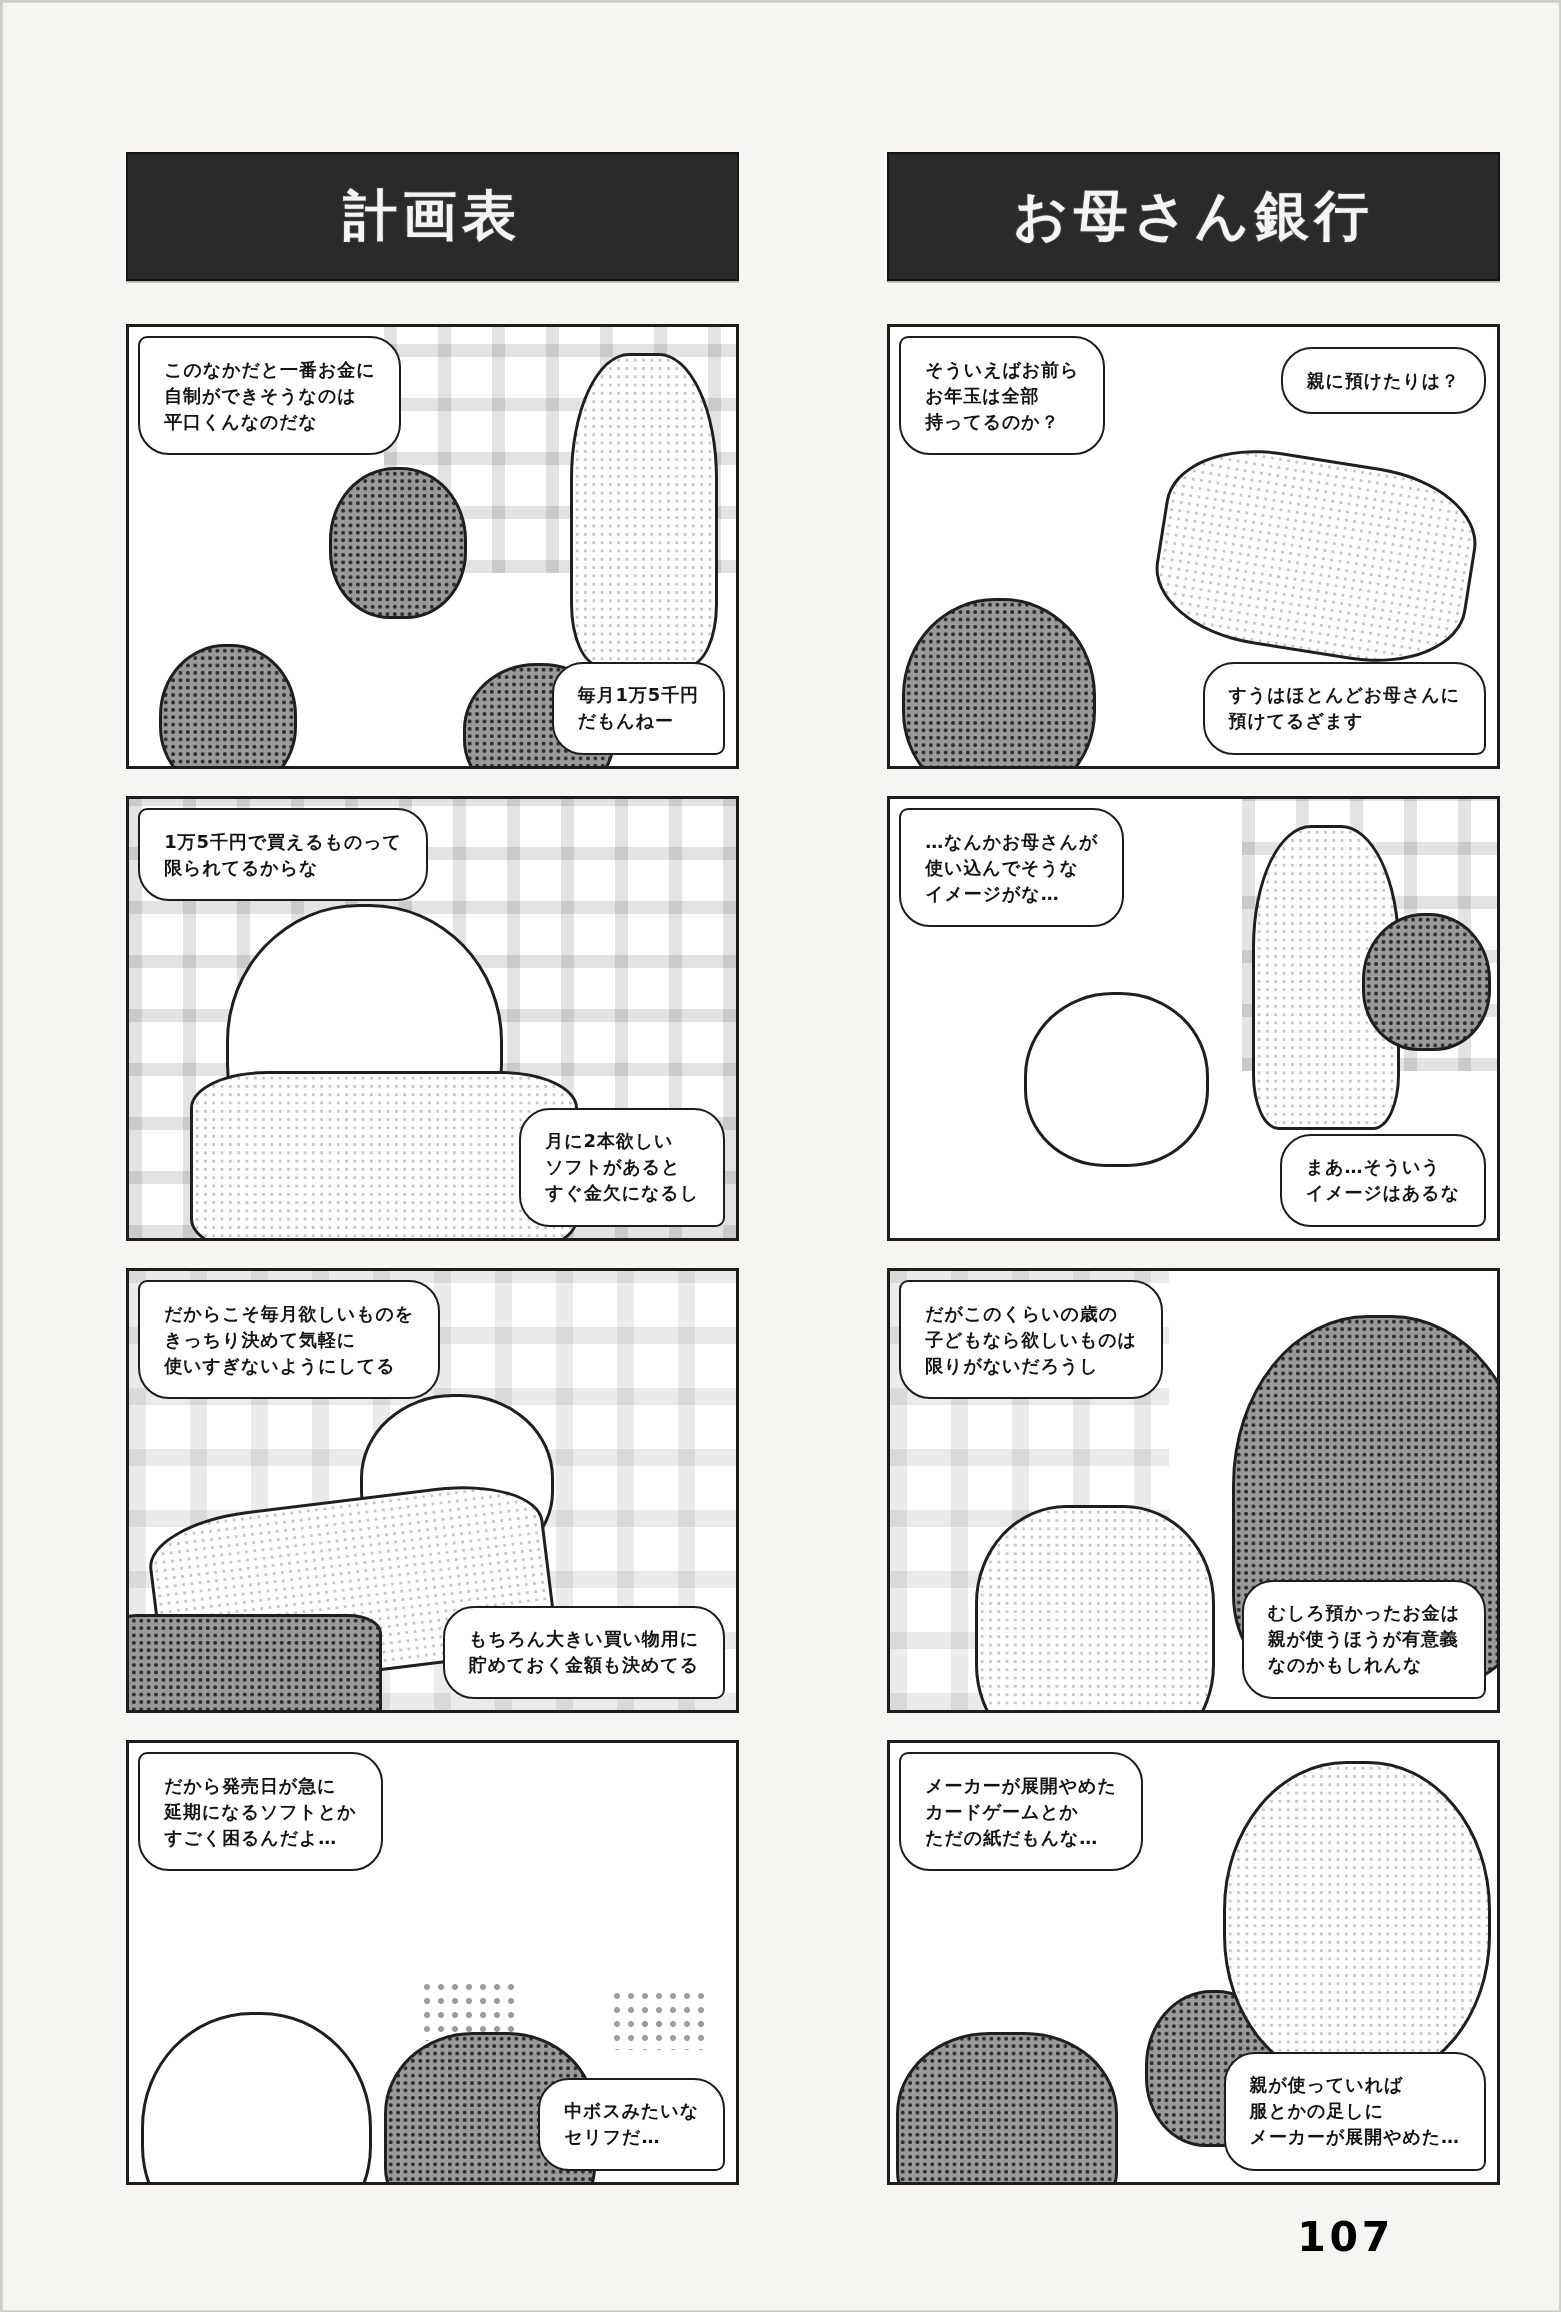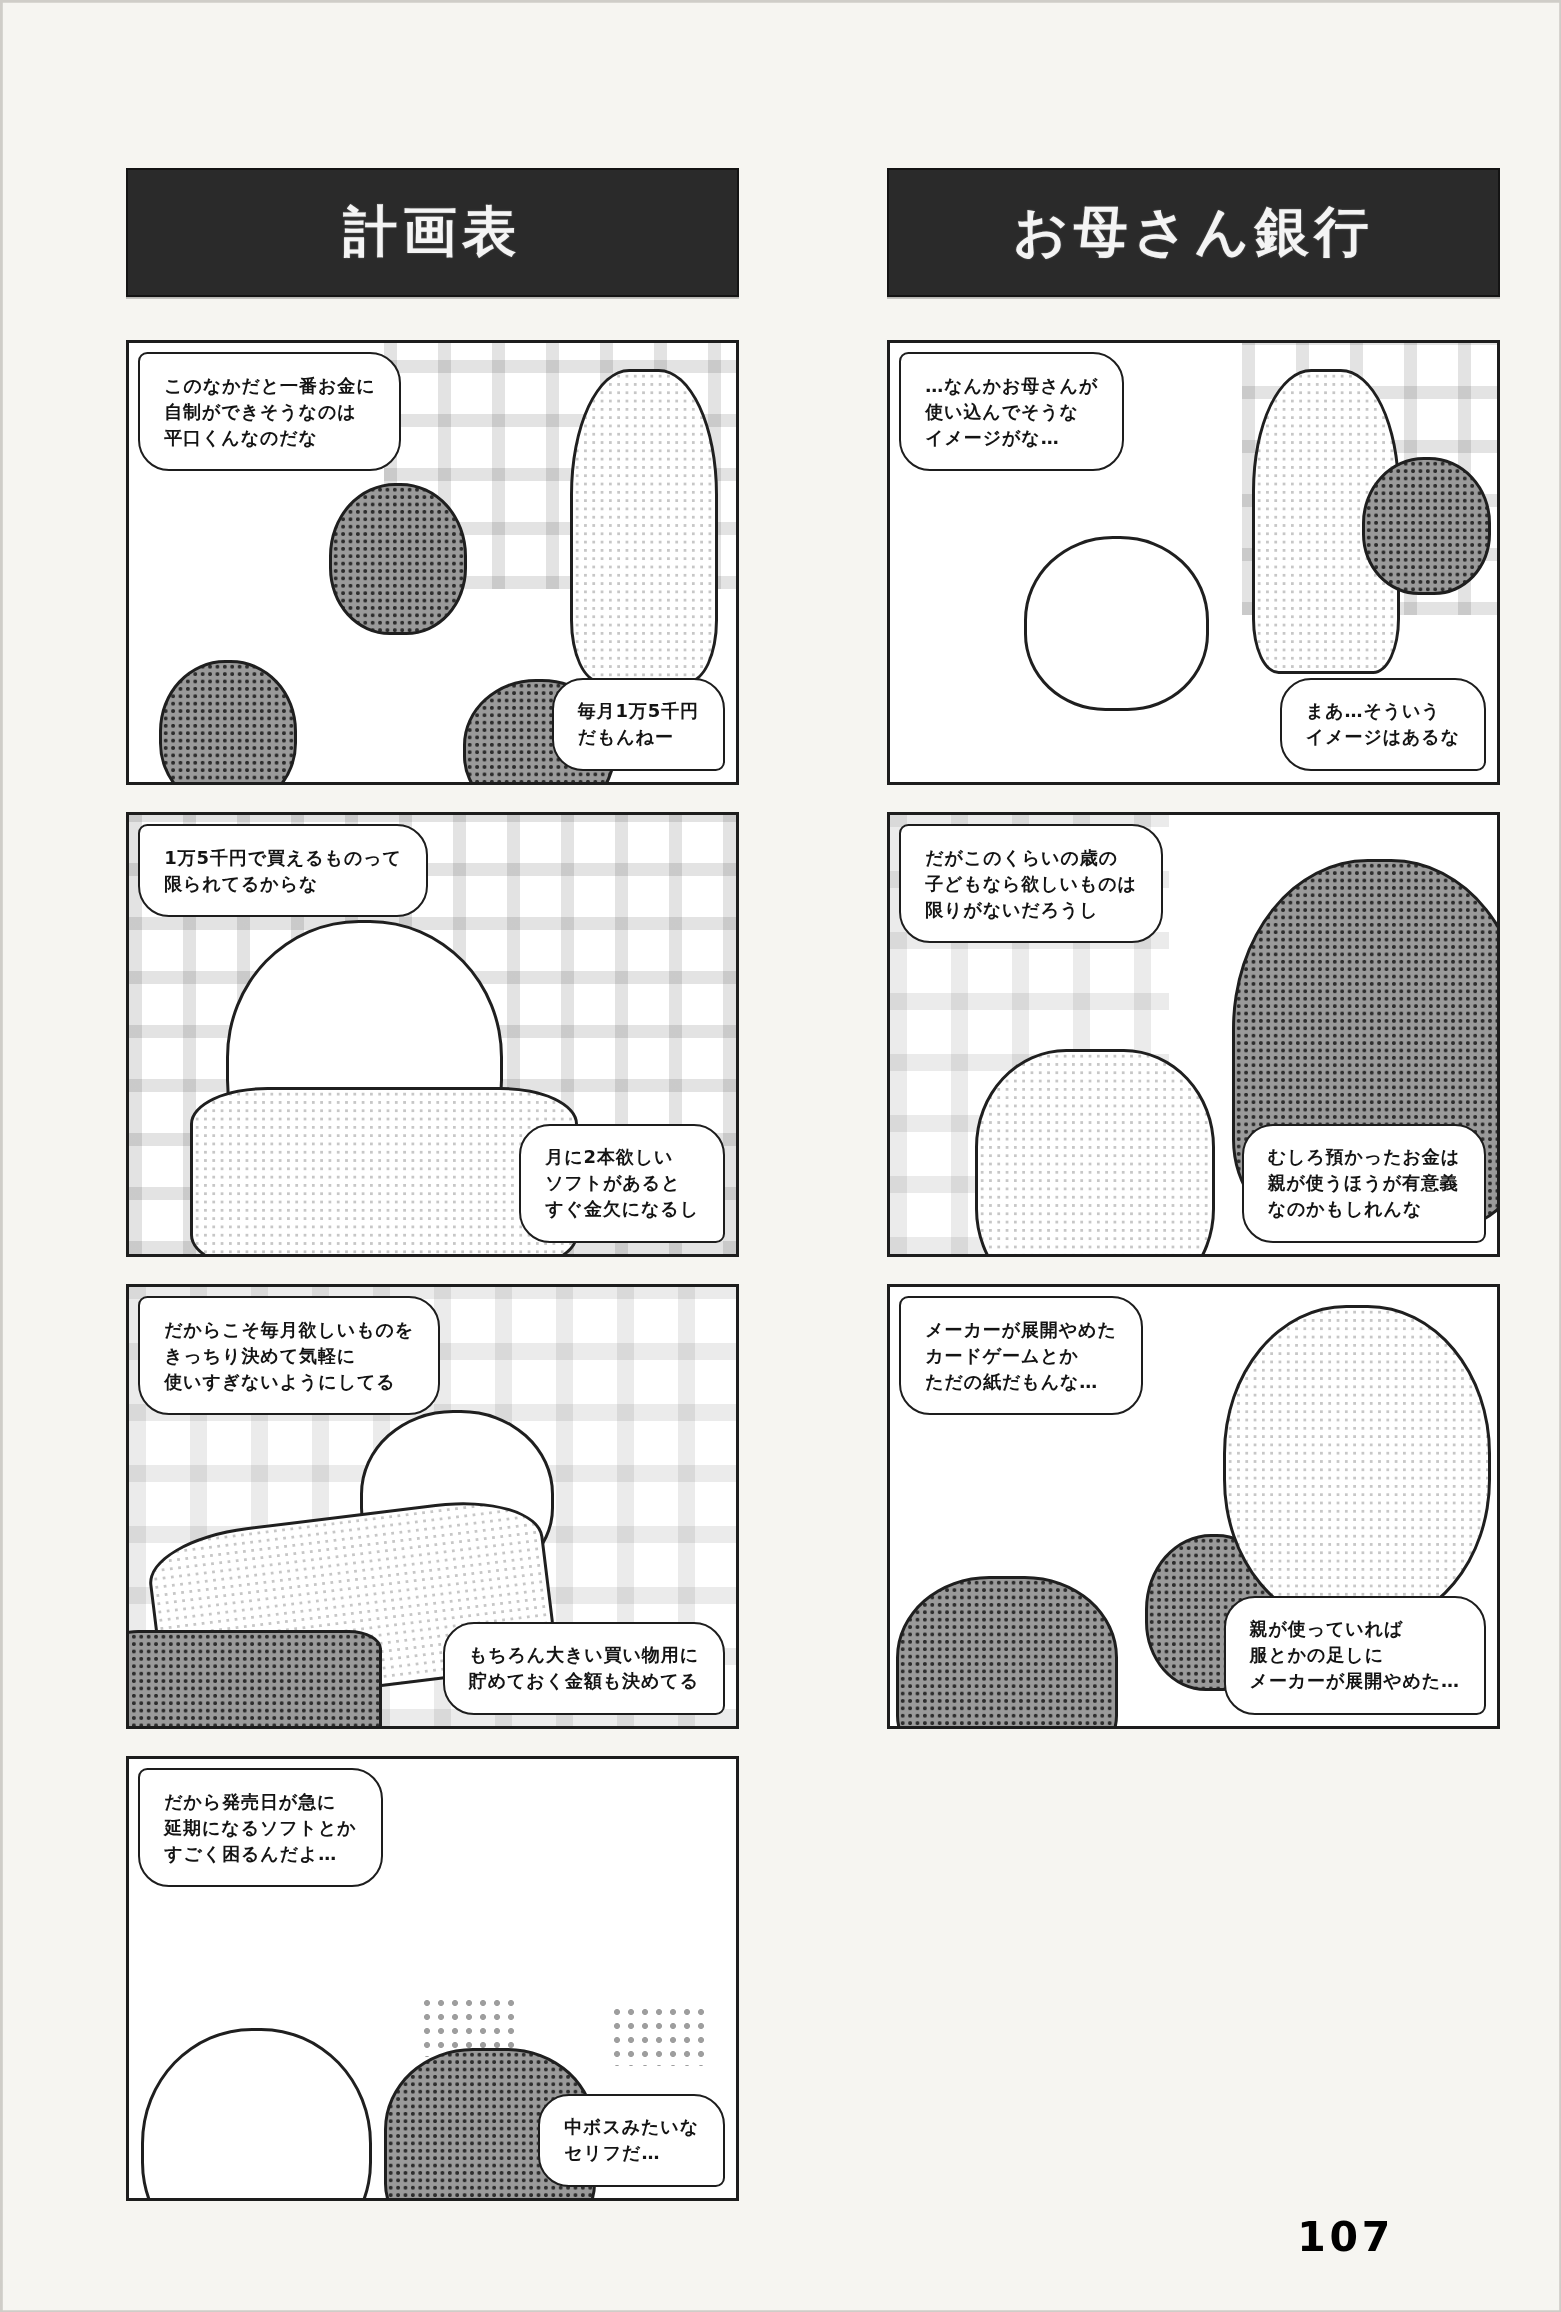--- a/index.html
+++ b/index.html
@@ -7,21 +7,21 @@
   .page {
     position: relative;
     width: 1562px; height: 2313px;
     background: #f6f5f1;
     font-family: "DejaVu Sans", sans-serif;
     box-shadow: inset 0 0 0 2.8px #cfcdc8;
     overflow: hidden;
   }
   .column {
     position: absolute;
-    top: 168px;
+    top: 152px;
     width: 613px;
     display: flex;
     flex-direction: column;
   }
   .col-left  { left: 126px; }
   .col-right { left: 843px; margin-left: 44px; }
 
   .title-bar {
     height: 129px;
     background: #2a2a2a;
@@ -167,20 +167,30 @@
       <div class="bubble br">中ボスみたいな
 セリフだ…</div>
     </section>
   </div>
 
   <div class="column col-right">
     <div class="title-bar">
       <span class="title-text">お母さん銀行</span>
     </div>
 
+    <section class="panel">
+      <div class="fig dark" style="left:2%; bottom:-8%; width:194px; height:203px;"></div>
+      <div class="fig tone" style="right:4%; top:30%; width:314px; height:194px; border-radius:34%; transform:rotate(9deg);"></div>
+      <div class="bubble tl">そういえばお前ら
+お年玉は全部
+持ってるのか？</div>
+      <div class="bubble tr">親に預けたりは？</div>
+      <div class="bubble br">すうはほとんどお母さんに
+預けてるざます</div>
+    </section>
 
     <section class="panel">
       <div class="art plaid" style="left:58%; top:0; width:42%; height:62%;"></div>
       <div class="fig" style="left:22%; top:44%; width:185px; height:175px;"></div>
       <div class="fig tone" style="right:16%; top:6%; width:148px; height:305px; border-radius:40% 40% 18% 18%;"></div>
       <div class="fig dark" style="right:1%; top:26%; width:129px; height:138px;"></div>
       <div class="bubble tl">…なんかお母さんが
 使い込んでそうな
 イメージがな…</div>
       <div class="bubble br">まあ…そういう

